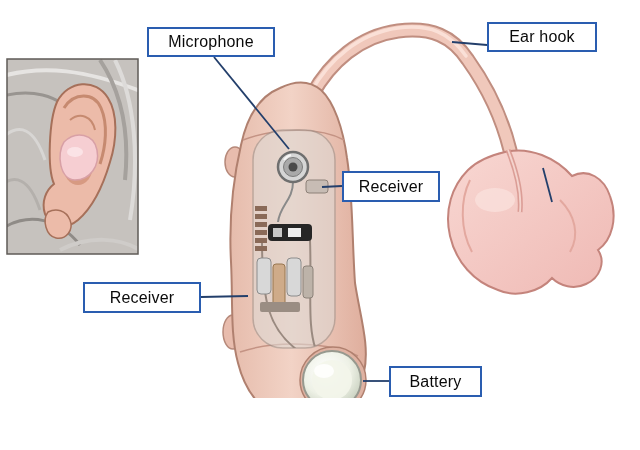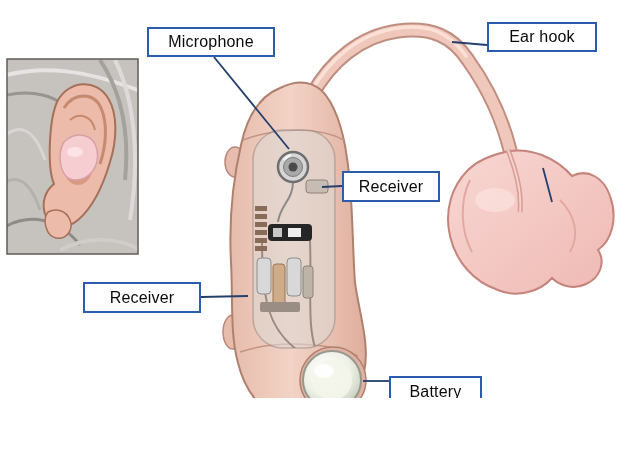--- a/index.html
+++ b/index.html
@@ -145,15 +145,15 @@
 
   <div class="label" style="left:147px;top:27px;width:128px;height:30px">Microphone</div>
 
   <div class="label" style="left:487px;top:22px;width:110px;height:30px">Ear hook</div>
 
   <div class="label" style="left:342px;top:171px;width:98px;height:31px">Receiver</div>
 
 
   <div class="label" style="left:83px;top:282px;width:118px;height:31px">Receiver</div>
 
-  <div class="label" style="left:389px;top:376px;width:93px;height:31px">Battery</div>
+  <div class="label" style="left:389px;top:366px;width:93px;height:31px">Battery</div>
 
 </div>
 
 </body></html>

